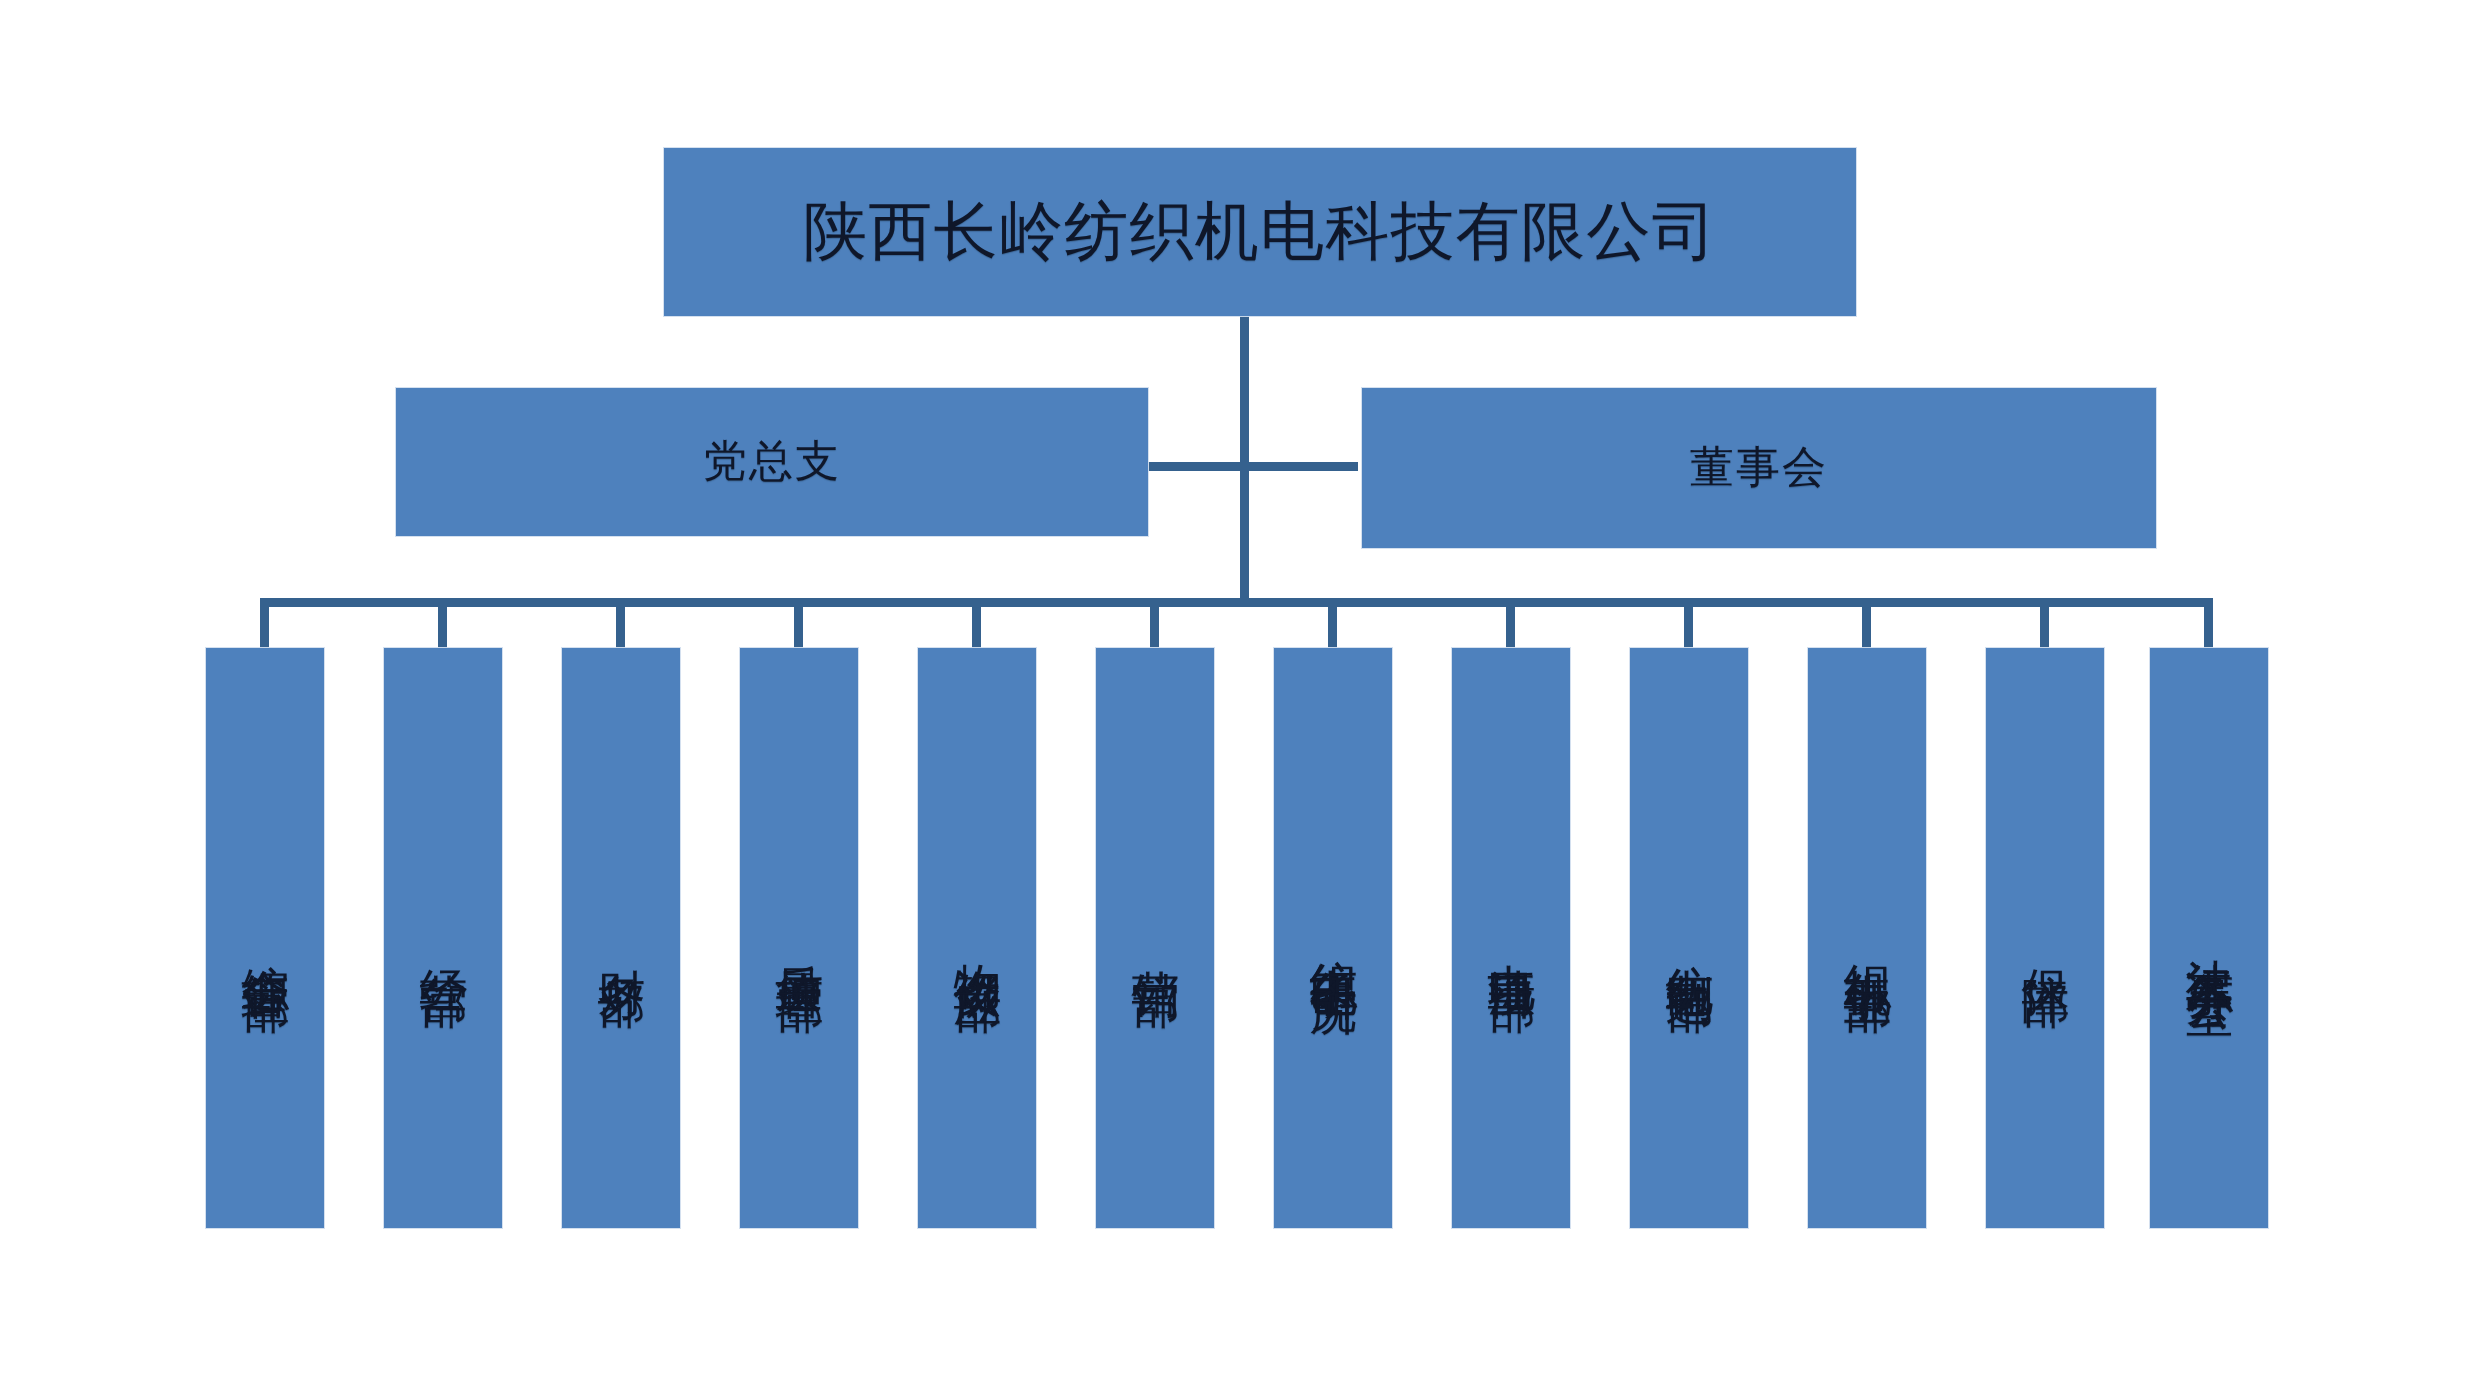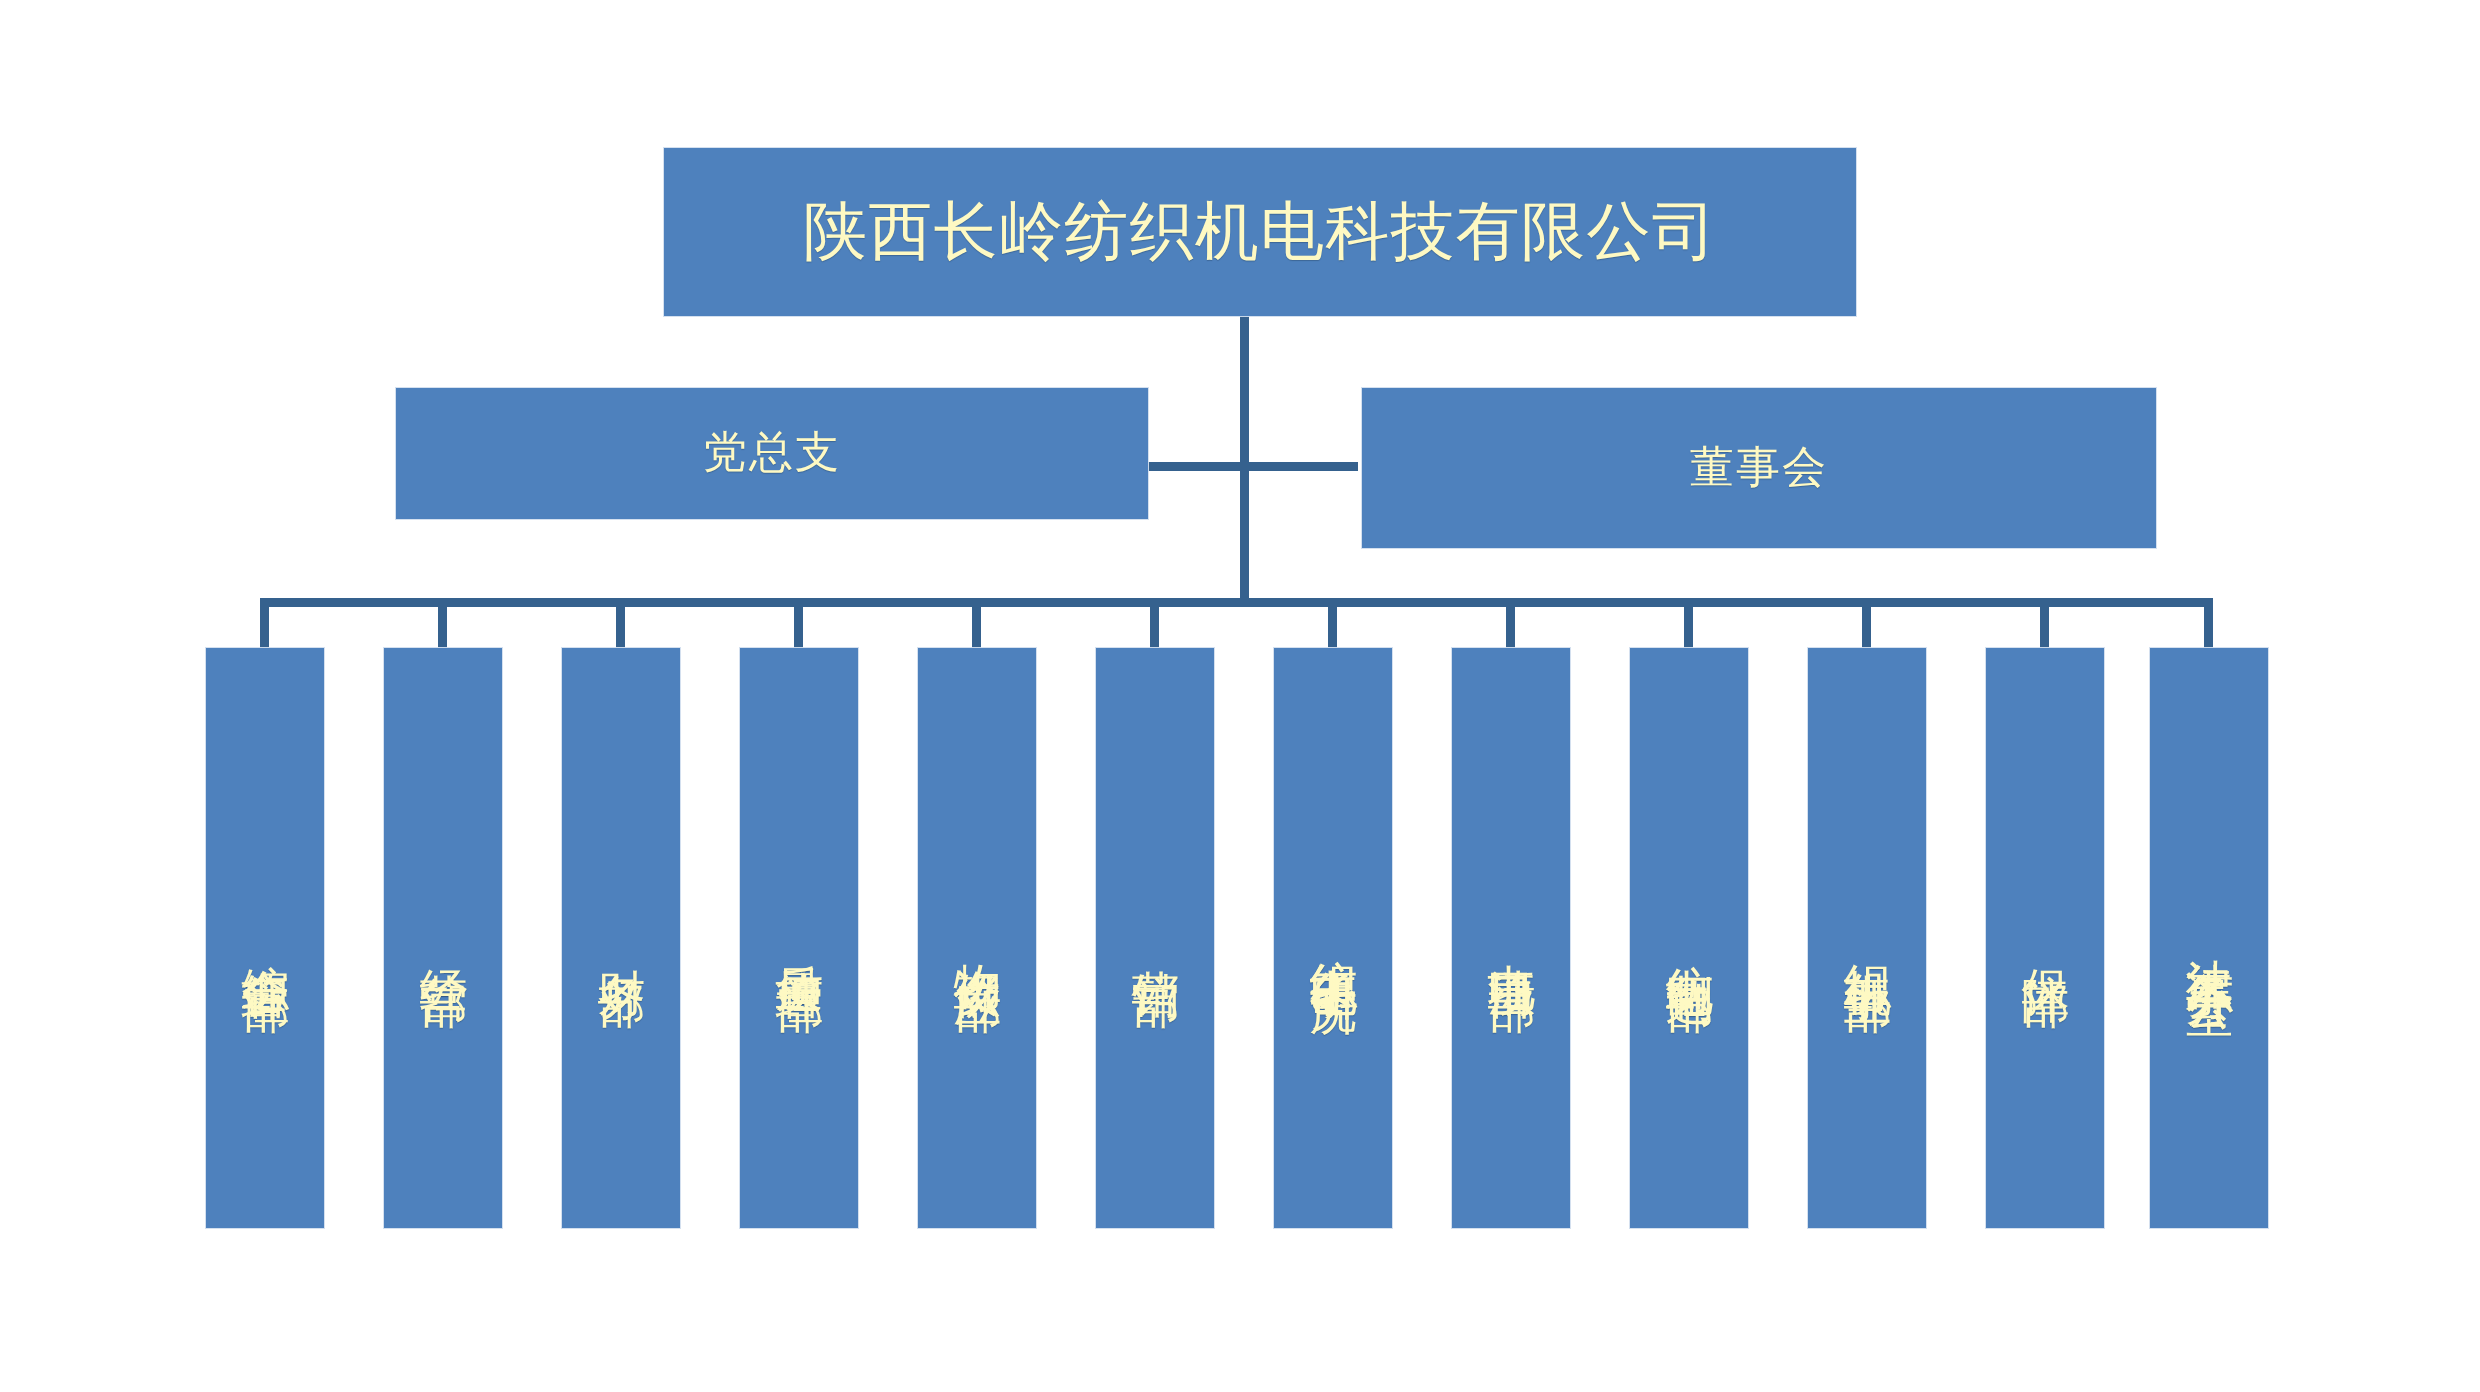--- a/index.html
+++ b/index.html
@@ -22,21 +22,21 @@
     position: absolute;
     background: #4E81BD;
     box-shadow: 0 0 0 1px rgba(210,222,238,0.95);
     display: flex;
     align-items: center;
     justify-content: center;
     color: #ffffff;
     box-sizing: border-box;
   }
   .node .label {
-    color: #fef9c3;
+    color: #0f172a;
     text-align: center;
     line-height: 1.02;
     white-space: pre-line;
     text-shadow: 0 1px 1px rgba(40,70,105,0.45);
   }
 
   
   .node.horiz .label {
     writing-mode: horizontal-tb;
   }
@@ -78,21 +78,21 @@
   <div class="conn" style="left:1506px; top:598px; width:9px; height:50px;"></div>
   <div class="conn" style="left:1684px; top:598px; width:9px; height:50px;"></div>
   <div class="conn" style="left:1862px; top:598px; width:9px; height:50px;"></div>
   <div class="conn" style="left:2040px; top:598px; width:9px; height:50px;"></div>
   <div class="conn" style="left:2204px; top:598px; width:9px; height:50px;"></div>
 
   <div class="node horiz" id="root-node" style="left:664px; top:148px; width:1192px; height:168px;">
     <span class="label">陕西长岭纺织机电科技有限公司</span>
   </div>
 
-  <div class="node horiz level2" style="left:396px; top:388px; width:752px; height:131px;">
+  <div class="node horiz level2" style="left:396px; top:388px; width:752px; height:148px;">
     <span class="label">党总支</span>
   </div>
 
   <div class="node horiz level2" style="left:1362px; top:388px; width:794px; height:160px;">
     <span class="label">董事会</span>
   </div>
 
   <div class="node vert leaf" style="left:206px; top:648px; width:118px; height:580px;">
     <span class="label">综合管理部</span>
   </div>

